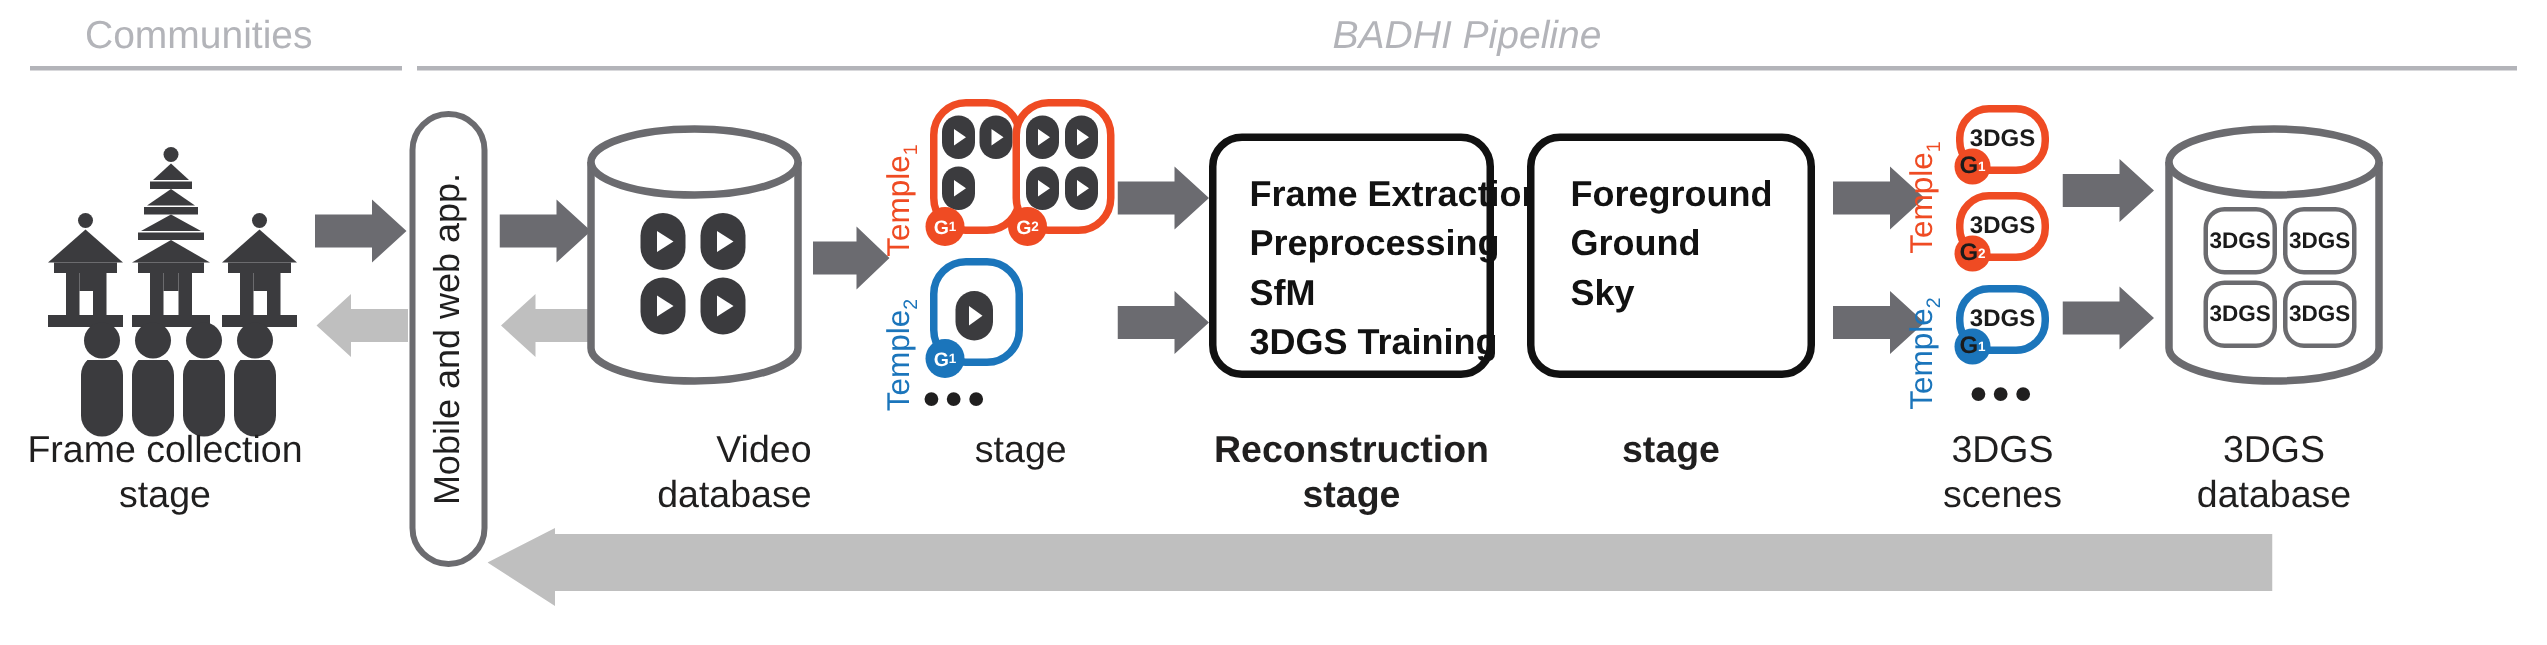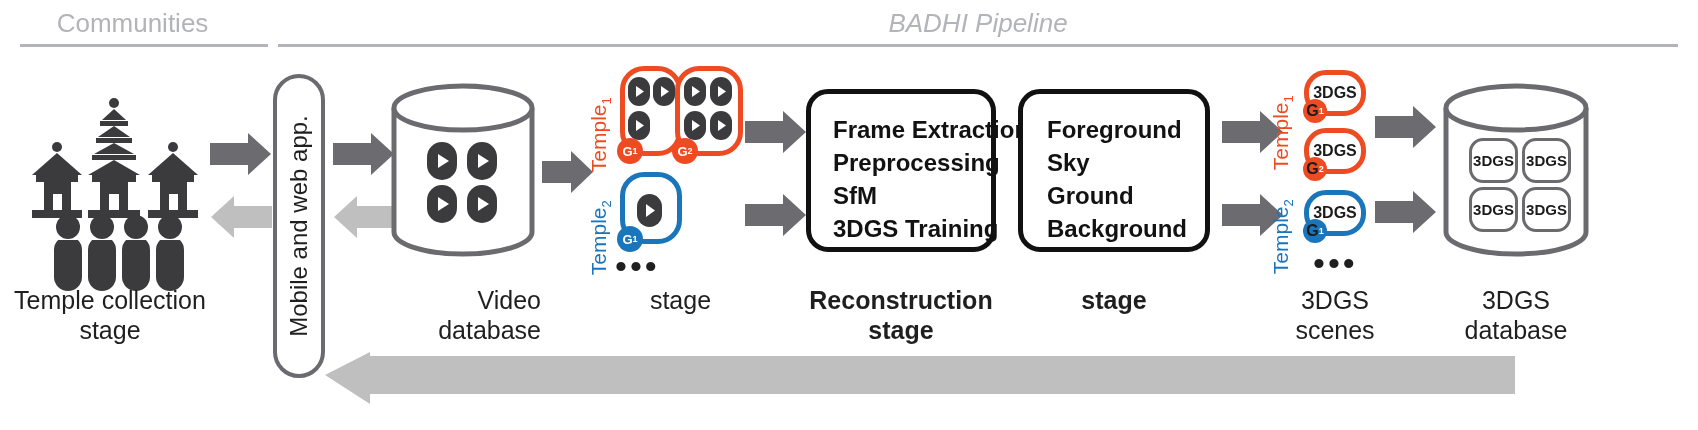--- a/index.html
+++ b/index.html
@@ -157,21 +157,21 @@
       <g fill="#3b3b3e">
         <rect x="44" y="-4" width="28" height="55" rx="14"></rect>
         <rect x="78" y="-4" width="28" height="55" rx="14"></rect>
         <rect x="112" y="-4" width="28" height="55" rx="14"></rect>
         <rect x="146" y="-4" width="28" height="55" rx="14"></rect>
       </g>
     </svg>
   </div>
 
   <div class="caption" style="left:10px;top:285px;width:200px;">
-    <div>Temple collection</div>
+    <div>Frame collection</div>
     <div>stage</div>
   </div>
 
   <div class="arrow" style="left:210px;top:132px;">
     <svg width="62" height="44" viewBox="0 0 62 44">
       <path d="M0 11 L38 11 L38 1 L61 22 L38 43 L38 33 L0 33 Z" fill="#6b6b70"></path>
     </svg>
   </div>
 
   <div class="arrow" style="left:210px;top:195px;">
@@ -309,23 +309,22 @@
     </ul>
   </div>
   <div class="caption bold" style="left:806px;top:285px;width:190px;">
     <div>Reconstruction</div>
     <div>stage</div>
   </div>
 
   <div class="pbox" style="left:1018px;top:89px;width:192px;height:163px;">
     <ul style="margin:20px 0 0 24px;">
       <li>Foreground</li>
+      <li>Ground</li>
       <li>Sky</li>
-      <li>Ground</li>
-      <li>Background</li>
     </ul>
   </div>
   <div class="caption bold" style="left:1014px;top:285px;width:200px;">
     <div>stage</div>
   </div>
 
   <div class="arrow" style="left:1222px;top:110px;">
     <svg width="62" height="44" viewBox="0 0 62 44">
       <path d="M0 11 L38 11 L38 1 L61 22 L38 43 L38 33 L0 33 Z" fill="#6b6b70"></path>
     </svg>

